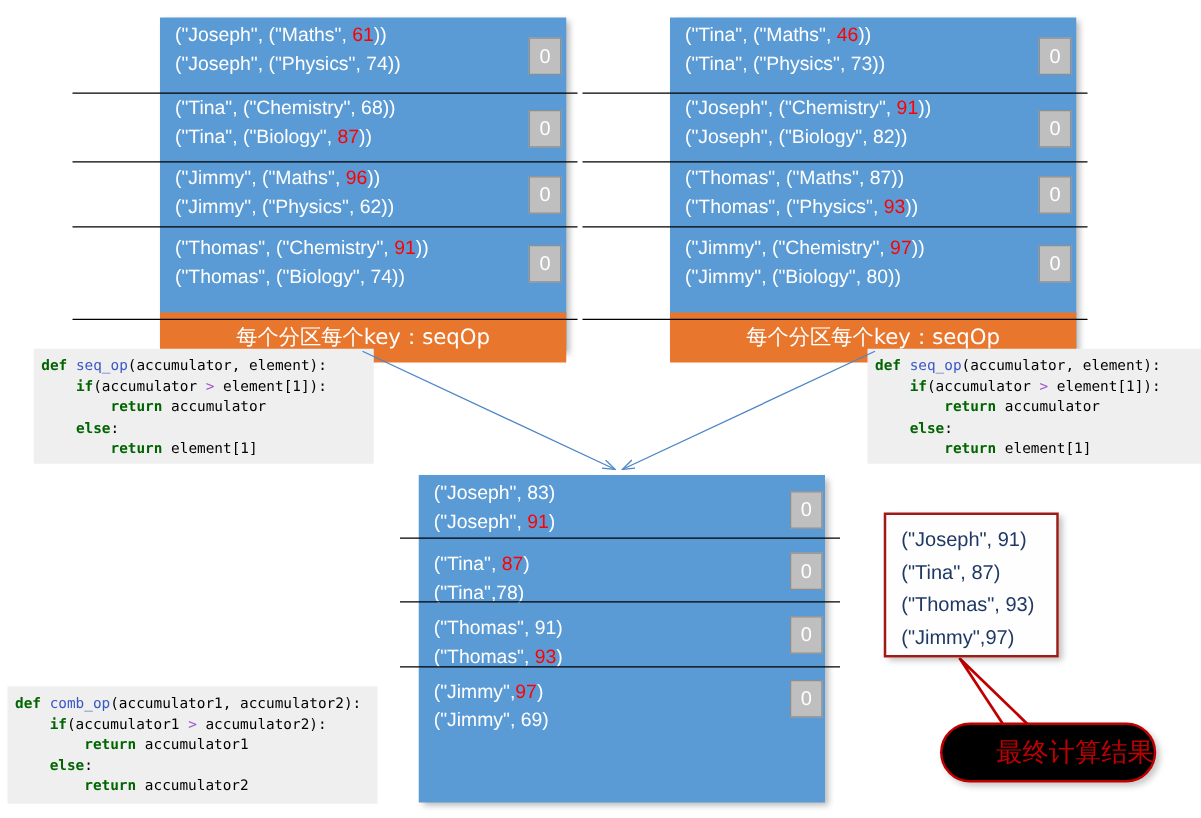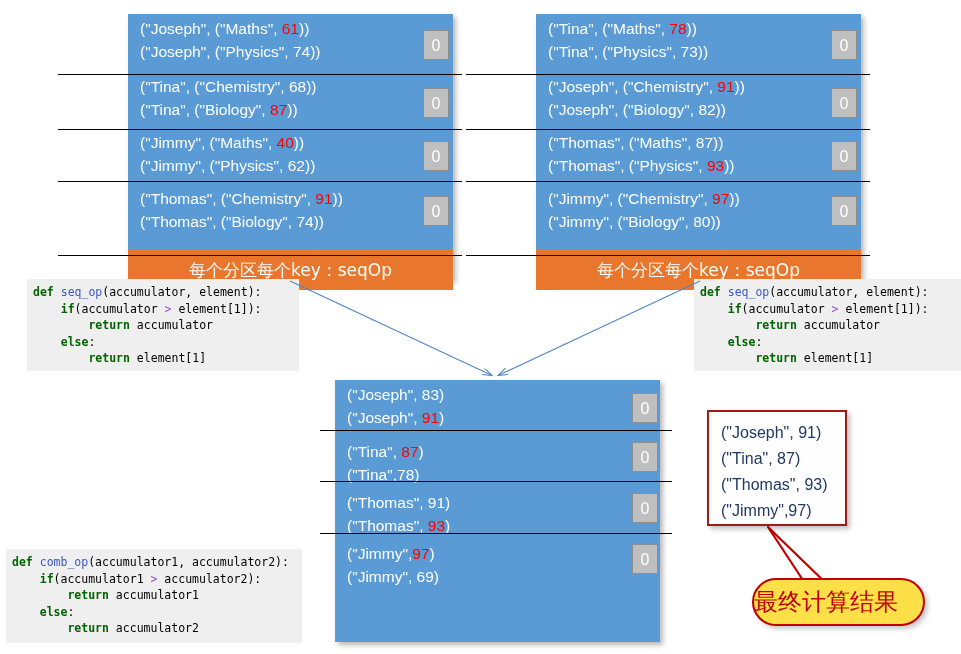--- a/index.html
+++ b/index.html
@@ -95,24 +95,24 @@
     box-sizing: border-box;
     white-space: nowrap;
     z-index: 5;
   }
 
   
   .callout {
     position: absolute;
     border: 2.5px solid #C00000;
     border-radius: 26px;
-    background: #fde047;
+    background: #000000;
     color: #C00000;
-    font-size: 24px;
-    text-align: left;
+    font-size: 21px;
+    text-align: right;
     line-height: 44px;
     box-shadow: 3px 3px 5px rgba(0,0,0,0.22);
     box-sizing: border-box;
     font-family: "DejaVu Sans", sans-serif;
     z-index: 5;
   }
 
   svg.overlay {
     position: absolute;
     left: 0; top: 0;
@@ -127,42 +127,42 @@
 <div class="part-box shadowed" style="left:128px; top:14px; width:325px; height:266px;">
   <div class="pair-row" style="top:0;height:58px;">
       <span class="ln"><span>("Joseph", ("Maths", </span><span class="red">61</span><span>))</span></span>
       <span class="ln"><span>("Joseph", ("Physics", 74))</span></span>
     </div>
   <div class="pair-row" style="top:0;height:56px;">
       <span class="ln"><span>("Tina", ("Chemistry", 68))</span></span>
       <span class="ln"><span>("Tina", ("Biology", </span><span class="red">87</span><span>))</span></span>
     </div>
   <div class="pair-row" style="top:0;height:56px;">
-      <span class="ln"><span>("Jimmy", ("Maths", </span><span class="red">40</span><span>))</span></span>
+      <span class="ln"><span>("Jimmy", ("Maths", </span><span class="red">96</span><span>))</span></span>
       <span class="ln"><span>("Jimmy", ("Physics", 62))</span></span>
     </div>
   <div class="pair-row" style="top:0;height:56px;">
       <span class="ln"><span>("Thomas", ("Chemistry", </span><span class="red">91</span><span>))</span></span>
       <span class="ln"><span>("Thomas", ("Biology", 74))</span></span>
     </div>
   <div class="orange-bar" style="left:0; top:236px; width:325px; height:40px; line-height:40px;">每个分区每个key：seqOp</div>
 </div>
 <div class="acc-badge" style="left:423px; top:30px;">0</div>
 <div class="acc-badge" style="left:423px; top:88px;">0</div>
 <div class="acc-badge" style="left:423px; top:141px;">0</div>
 <div class="acc-badge" style="left:423px; top:196px;">0</div>
 
 <div class="sep" style="left:58px; top:74px; width:404px;"></div>
 <div class="sep" style="left:58px; top:129px; width:404px;"></div>
 <div class="sep" style="left:58px; top:181px; width:404px;"></div>
 <div class="sep" style="left:58px; top:255px; width:404px;"></div>
 
 <div class="part-box shadowed" style="left:536px; top:14px; width:325px; height:266px;">
   <div class="pair-row" style="top:0;height:58px;">
-      <span class="ln"><span>("Tina", ("Maths", </span><span class="red">78</span><span>))</span></span>
+      <span class="ln"><span>("Tina", ("Maths", </span><span class="red">46</span><span>))</span></span>
       <span class="ln"><span>("Tina", ("Physics", 73))</span></span>
     </div>
   <div class="pair-row" style="top:0;height:56px;">
       <span class="ln"><span>("Joseph", ("Chemistry", </span><span class="red">91</span><span>))</span></span>
       <span class="ln"><span>("Joseph", ("Biology", 82))</span></span>
     </div>
   <div class="pair-row" style="top:0;height:56px;">
       <span class="ln"><span>("Thomas", ("Maths", 87))</span></span>
       <span class="ln"><span>("Thomas", ("Physics", </span><span class="red">93</span><span>))</span></span>
     </div>

